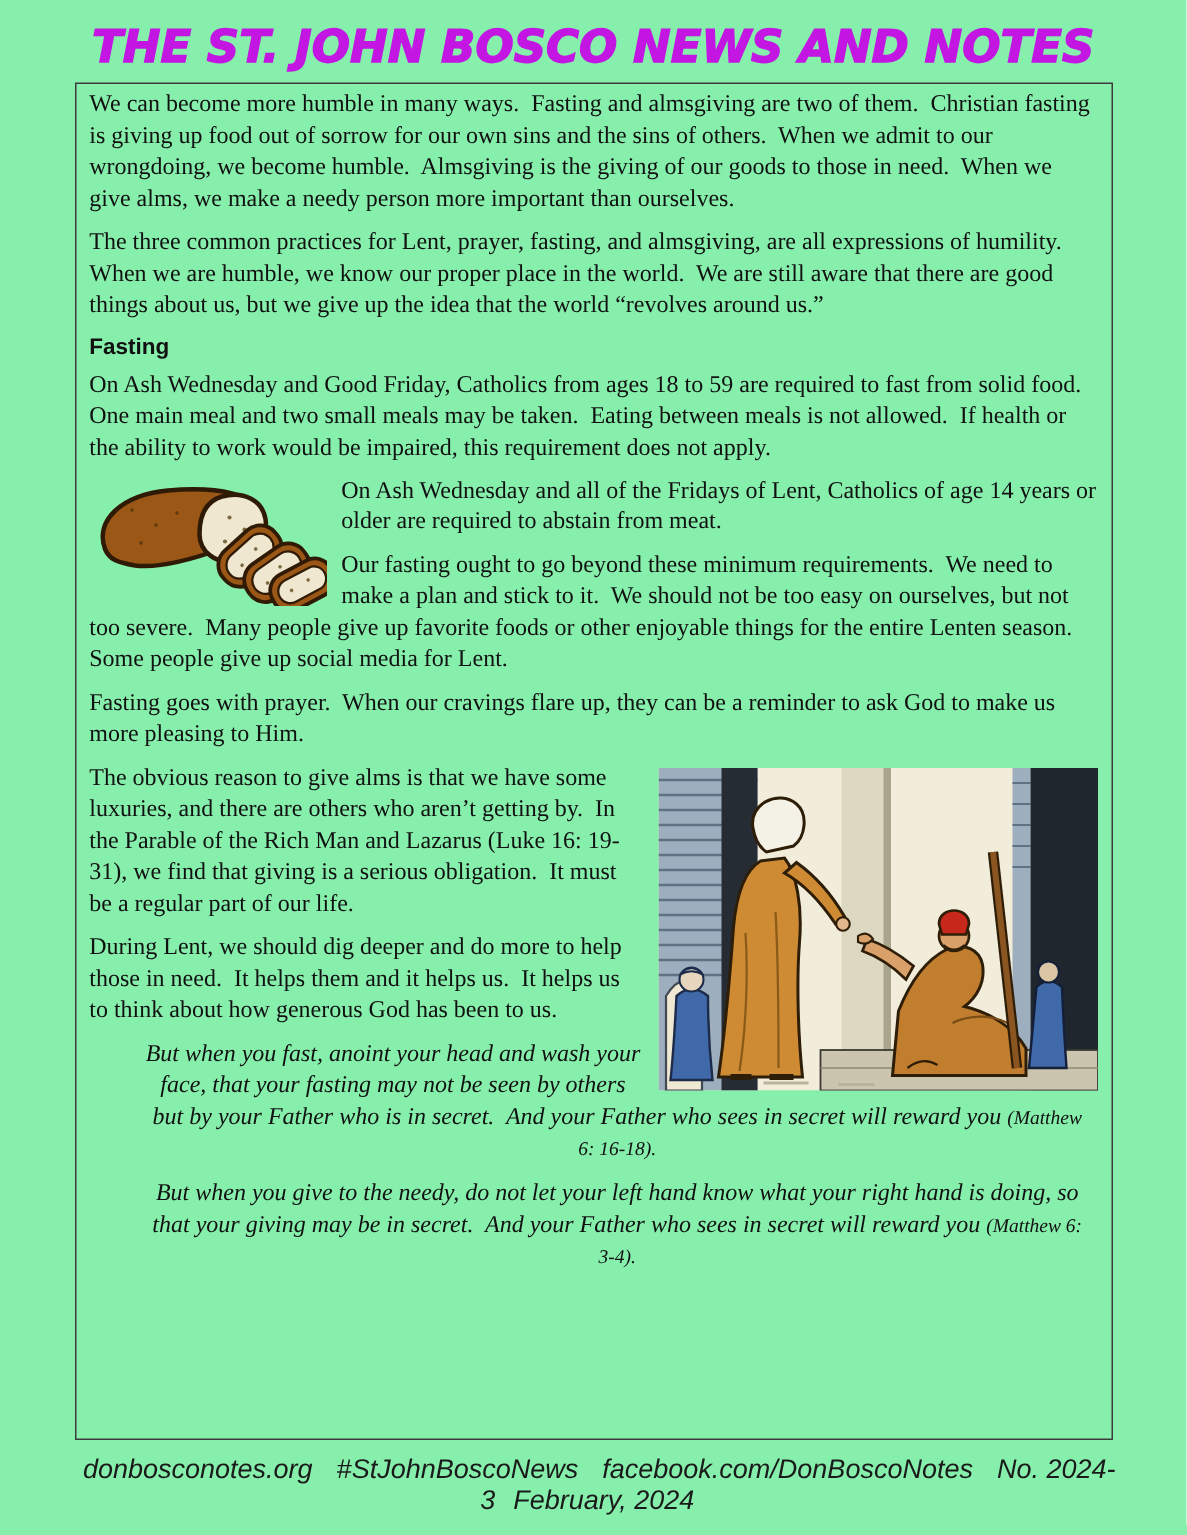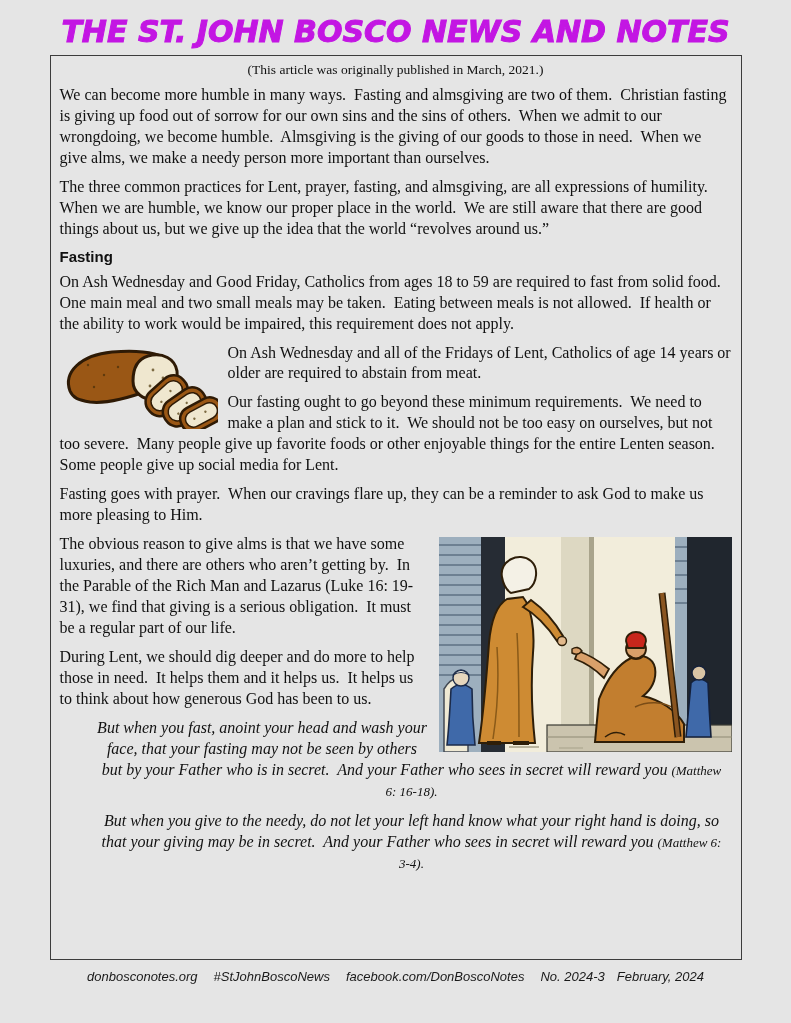--- a/index.html
+++ b/index.html
@@ -1,19 +1,19 @@
 <!DOCTYPE html>
 <html><head>
 <meta charset="utf-8">
 <style>
   html,body{margin:0;padding:0;background:#ffffff;}
   .page{
     position:relative;
     width:791px;height:1023px;
-    background:#e5e5e5;
+    background:#86efac;
     font-family:"Liberation Serif", serif;
     color:#111;
     overflow:hidden;
   }
   .masthead{
     margin:14px 30px 6px;
     text-align:center;
     font-family:"DejaVu Sans", sans-serif;
     font-weight:bold;
     font-style:italic;
@@ -81,36 +81,35 @@
     margin-left:24px;
     font-size:19px;
     font-family:"DejaVu Sans", sans-serif;
     font-weight:bold;
   }
   .footer{
     text-align:center;
     margin-top:9px;
     font-family:"Liberation Sans", sans-serif;
     font-style:italic;
-    font-size:13px;
+    font-size:18px;
     color:#1a1a1a;
   }
   .footer span{margin:0 8px;}
   .footer .issue{margin-right:4px;}
 </style>
 </head>
 <body>
 
 <div class="page">
 
   <h1 class="masthead">THE ST. JOHN BOSCO NEWS AND NOTES</h1>
 
   <div class="content-box">
 
-    <div class="note">(This article was originally published in March, 2021.)</div>
 
     <p>We can become more humble in many ways.  Fasting and almsgiving are two of them.  Christian fasting is giving up food out of sorrow for our own sins and the sins of others.  When we admit to our wrongdoing, we become humble.  Almsgiving is the giving of our goods to those in need.  When we give alms, we make a needy person more important than ourselves.</p>
     <p>The three common practices for Lent, prayer, fasting, and almsgiving, are all expressions of humility.  When we are humble, we know our proper place in the world.  We are still aware that there are good things about us, but we give up the idea that the world “revolves around us.”</p>
 
     <h3 class="section">Fasting</h3>
     <p>On Ash Wednesday and Good Friday, Catholics from ages 18 to 59 are required to fast from solid food.  One main meal and two small meals may be taken.  Eating between meals is not allowed.  If health or the ability to work would be impaired, this requirement does not apply.</p>
 
     <div class="bread-figure">
       <svg width="158" height="84" viewBox="0 0 158 84" xmlns="http://www.w3.org/2000/svg">
 

